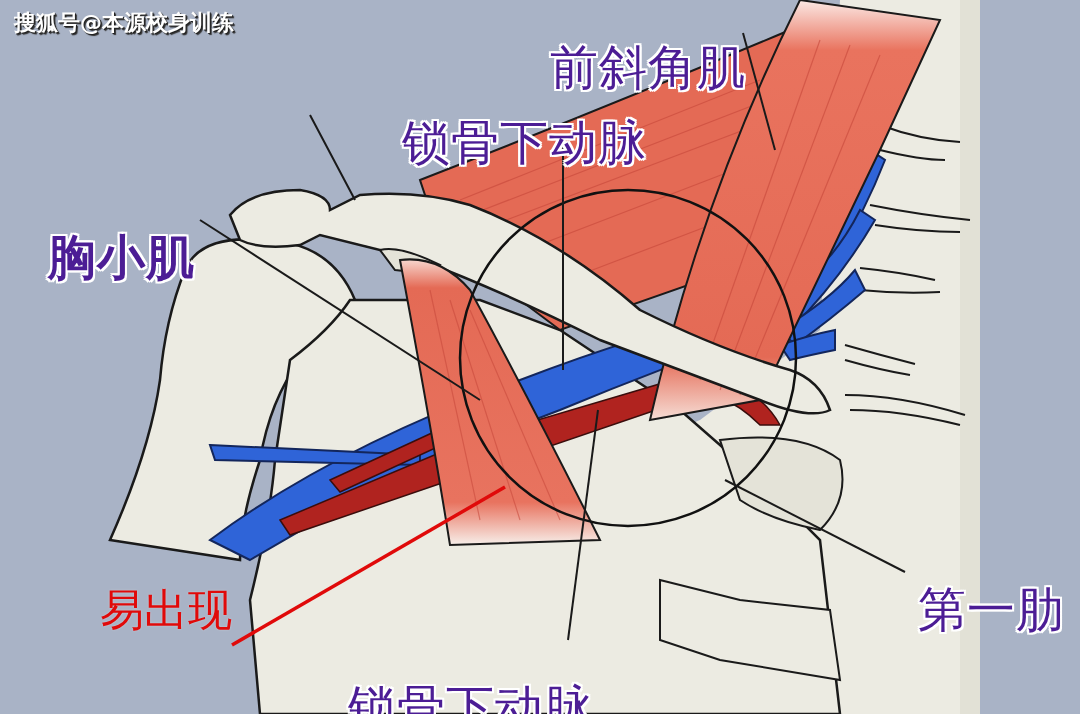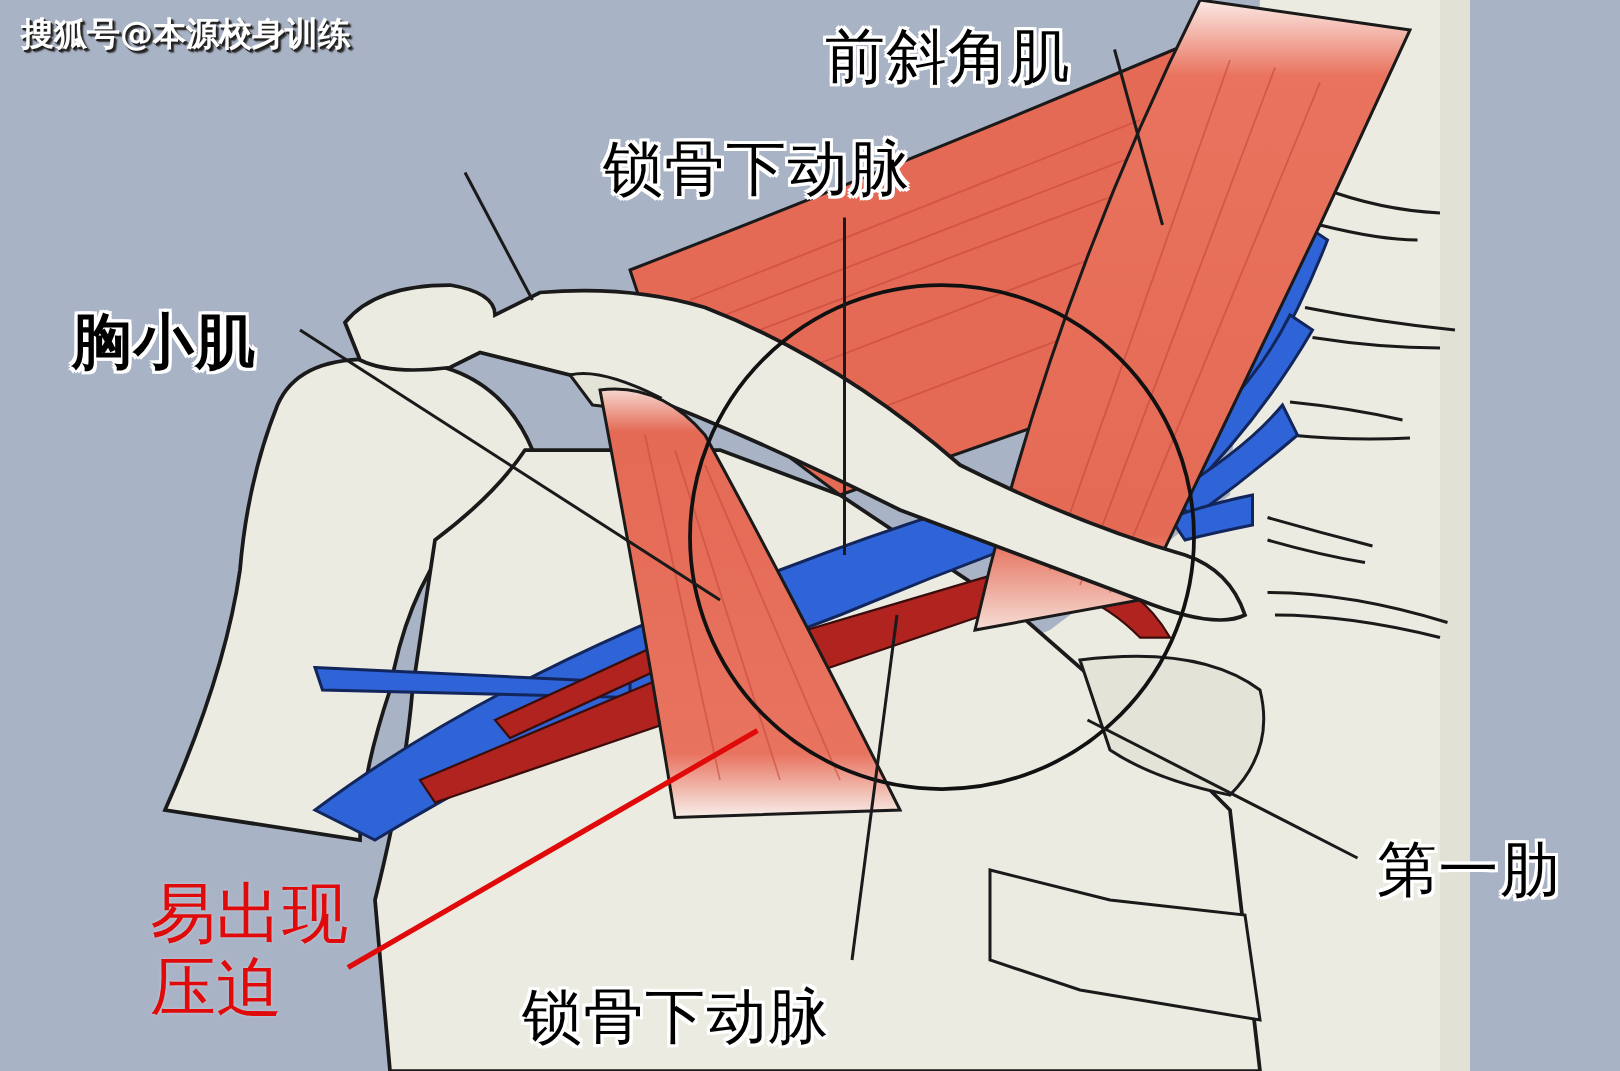--- a/index.html
+++ b/index.html
@@ -1,22 +1,23 @@
 <!DOCTYPE html>
 <html><head>
 <meta charset="utf-8">
 <style>
   html, body { margin: 0; padding: 0; }
   body { width: 1080px; height: 714px; overflow: hidden; background: #a9b3c6; position: relative; font-family: "DejaVu Sans", "Liberation Sans", sans-serif; }
   #stage { position: absolute; left: 0; top: 0; width: 988px; height: 714px; }
   .label {
-    position: absolute; white-space: nowrap; color: #000000;
-    font-size: 40px; line-height: 1; letter-spacing: 1px;
+    position: absolute; white-space: nowrap; color: #4c1d95;
+    font-size: 48px; line-height: 1; letter-spacing: 1px;
     text-shadow: -2px -2px 0 #fff, 2px -2px 0 #fff, -2px 2px 0 #fff, 2px 2px 0 #fff,
                  0 -2px 0 #fff, 0 2px 0 #fff, -2px 0 0 #fff, 2px 0 0 #fff;
+    margin-top: 25px;
   }
   .watermark {
     position: absolute; left: 14px; top: 8px; color: #fff; font-size: 22px; font-weight: bold;
     text-shadow: 1px 1px 0 #222, 2px 2px 1px #333;
   }
   .alert {
     position: absolute; color: #e00a0a; font-size: 44px; font-weight: normal; line-height: 1.12;
     text-shadow: 0 0 2px #c9ced8;
   }
 </style>
@@ -137,15 +138,14 @@
   <div class="watermark">搜狐号@本源校身训练</div>
 
   <div class="label" style="left:550px; top:18px;">前斜角肌</div>
   <div class="label" style="left:402px; top:93px;">锁骨下动脉</div>
   <div class="label" style="left:48px; top:208px;font-weight:bold;">胸小肌</div>
   <div class="label" style="left:348px; top:658px;">锁骨下动脉</div>
   <div class="label" style="left:918px; top:560px;">第一肋</div>
 
   <div class="alert" style="left:100px; top:585px;">
     <div>易出现</div>
-    <div>压迫</div>
   </div>
 </div>
 
 </body></html>

